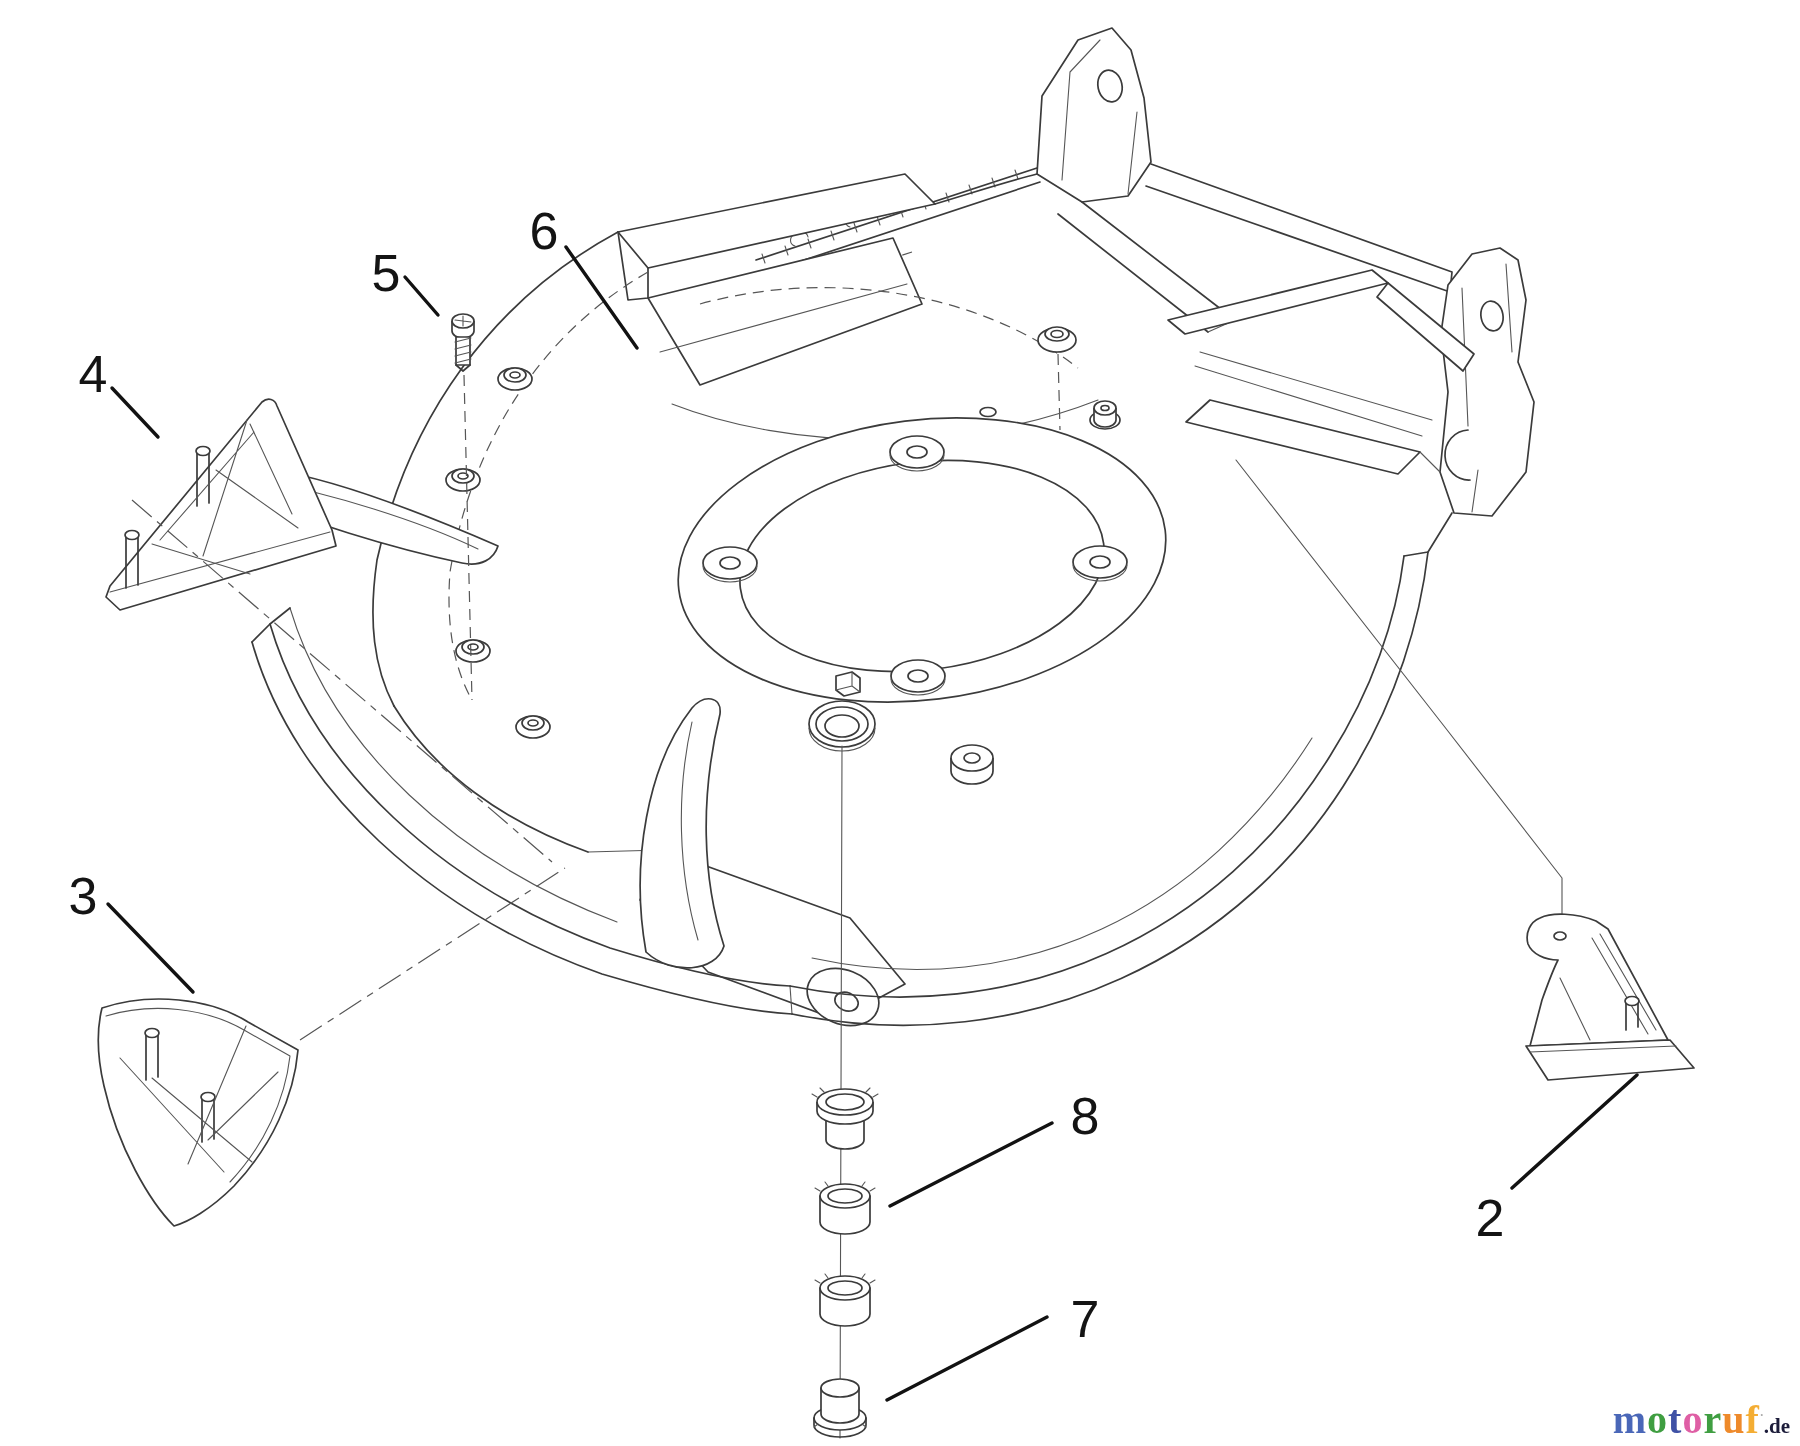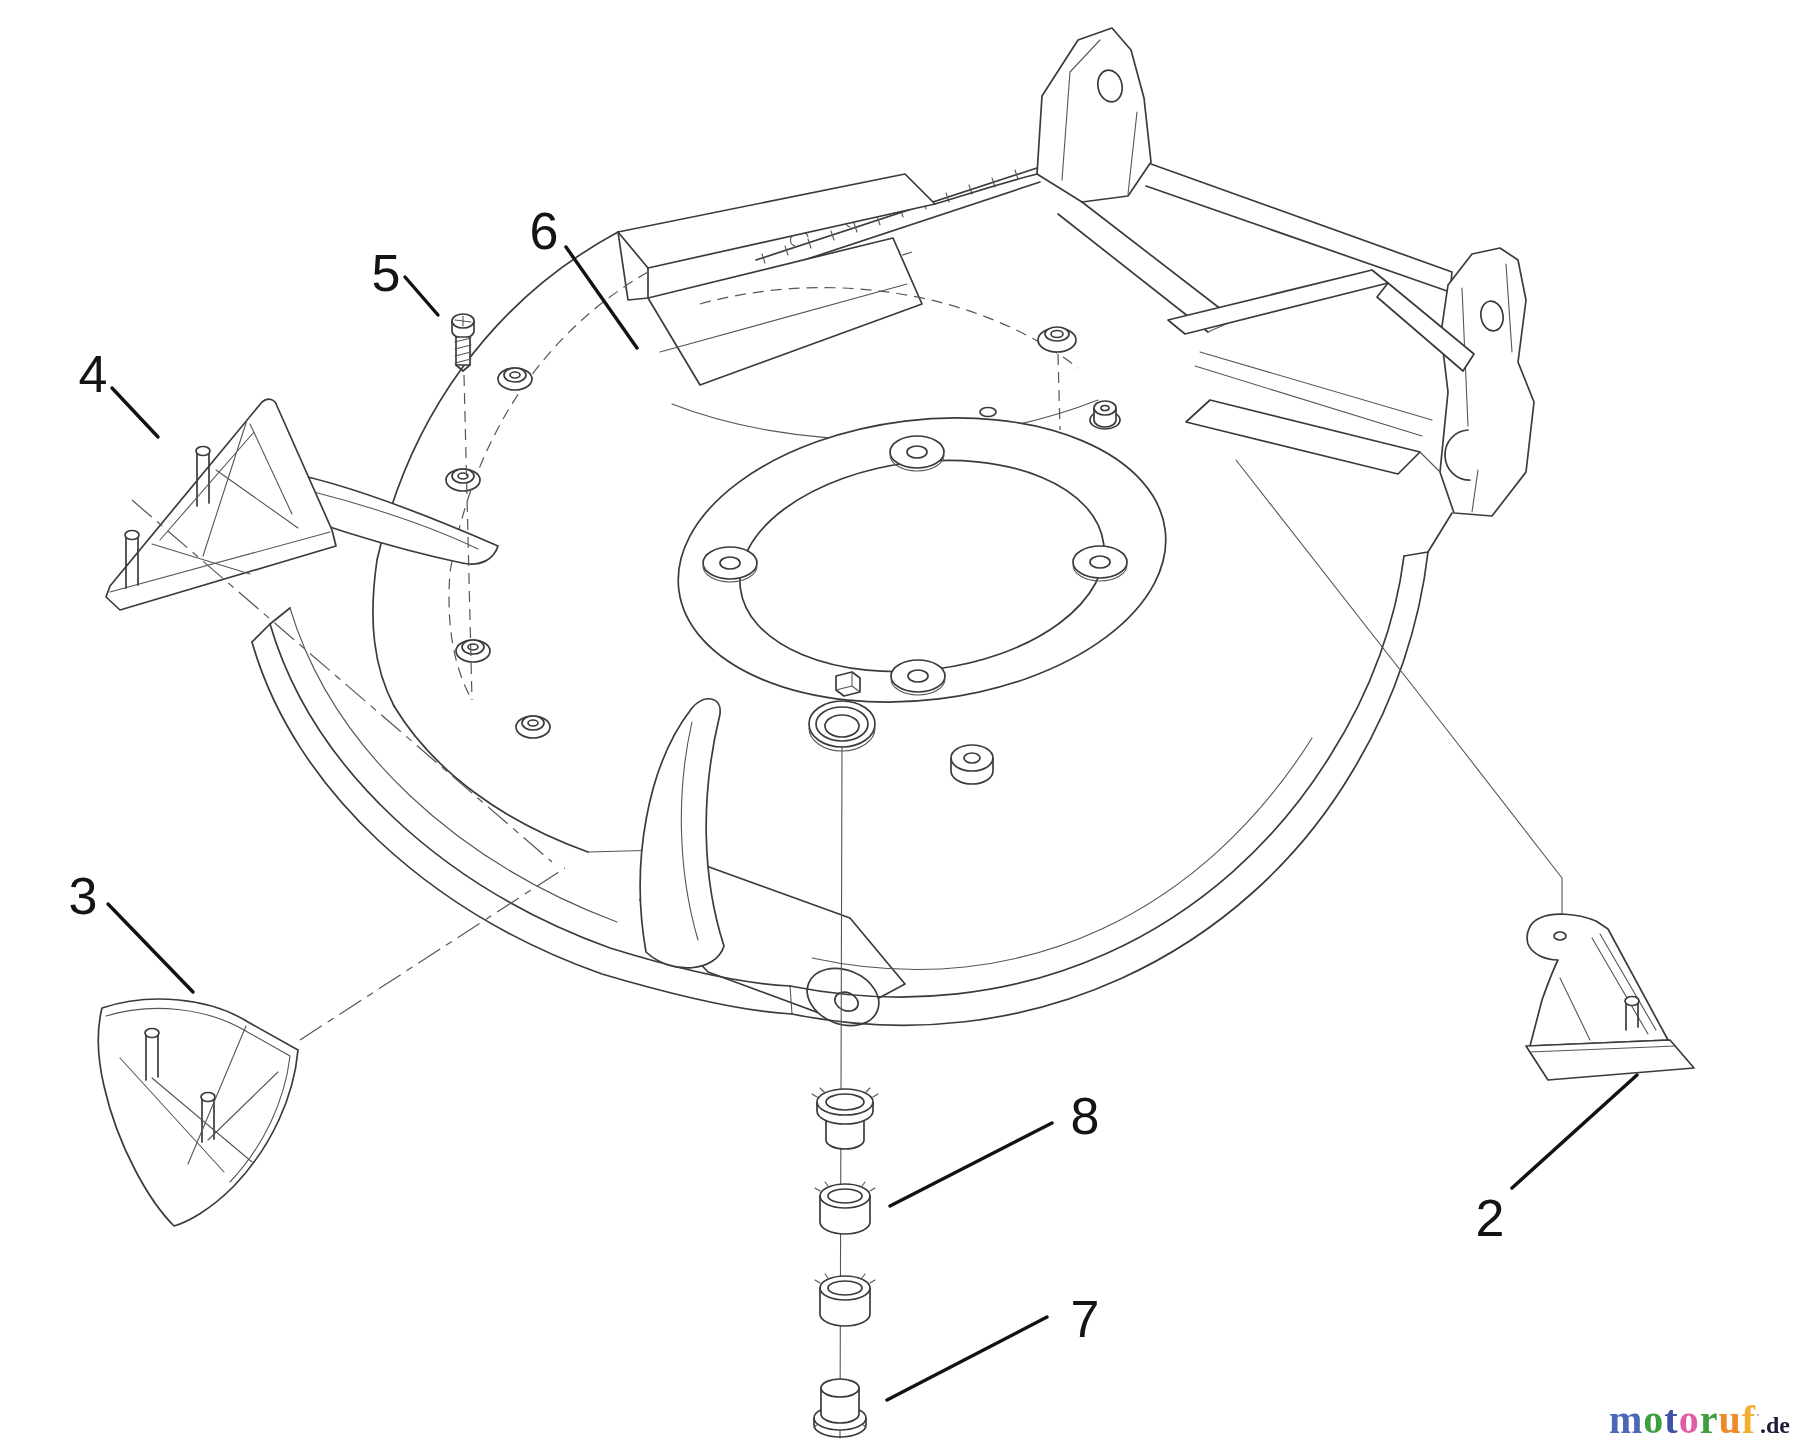--- a/index.html
+++ b/index.html
@@ -10,21 +10,21 @@
   .w{fill:#ffffff;stroke:#3b3b3b;stroke-width:1.7;stroke-linejoin:round}
   .t{fill:none;stroke:#565656;stroke-width:1.1;stroke-linecap:round;stroke-linejoin:round}
   .d{fill:none;stroke:#565656;stroke-width:1.2;stroke-dasharray:11 7}
   .dd{fill:none;stroke:#565656;stroke-width:1.2;stroke-dasharray:26 7 7 7}
   .L{fill:none;stroke:#121212;stroke-width:3.4;stroke-linecap:round}
   .lbl{font:400 52px "Liberation Sans",sans-serif;fill:#141414}
   .watermark{position:absolute;right:10px;bottom:6px;
              font-family:"Liberation Serif",serif;font-weight:bold;font-size:40px;
              letter-spacing:1px;line-height:1;user-select:none;}
   .watermark .mark{font-size:12px;color:#a9a9a9;vertical-align:super;letter-spacing:0;}
-  .watermark .suffix{font-size:24px;color:#1c1c3a;letter-spacing:0;}
+  .watermark .suffix{font-size:21px;color:#1c1c3a;letter-spacing:0;}
 </style>
 </head>
 <body>
 
 <div id="stage">
 <svg width="1800" height="1446" viewBox="0 0 1800 1446" xmlns="http://www.w3.org/2000/svg">
 
   <g>
 
     <g>

